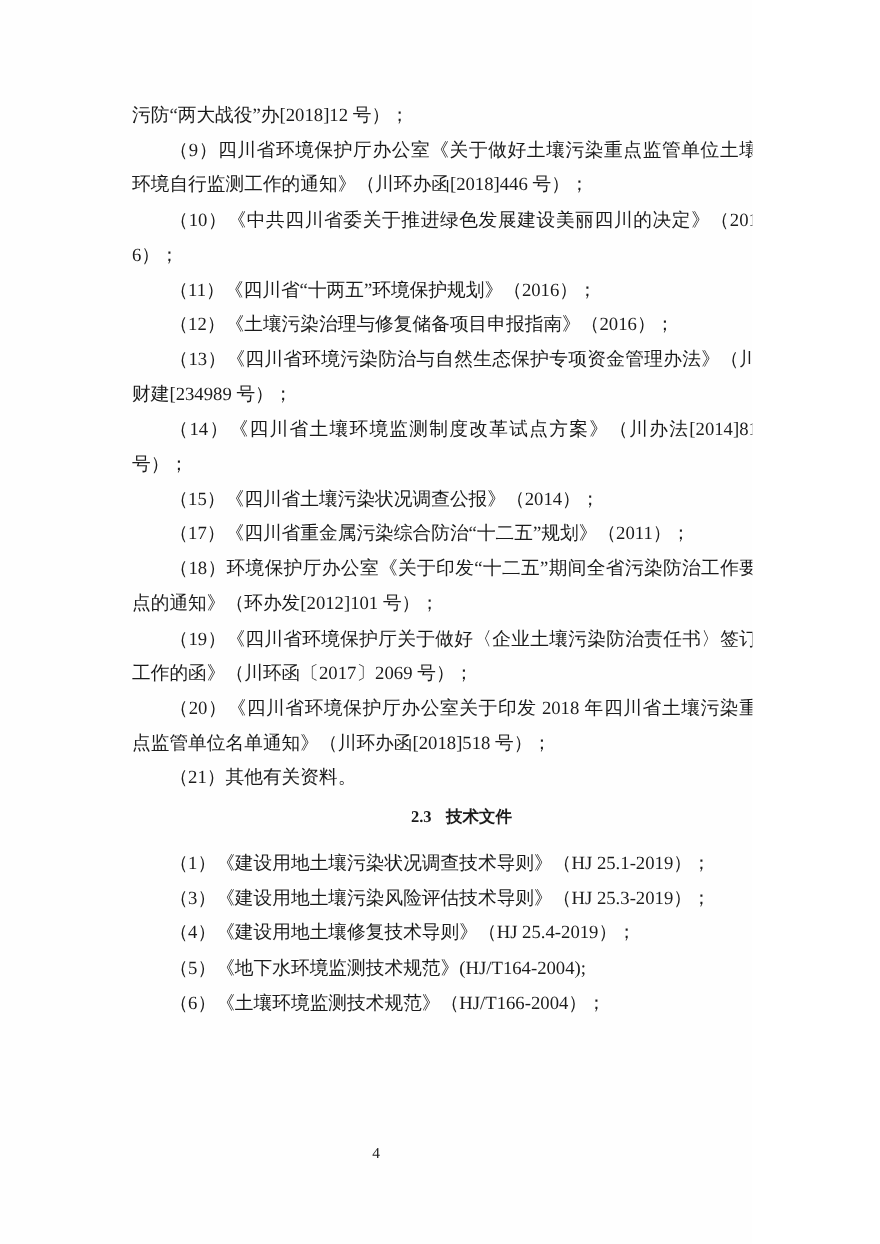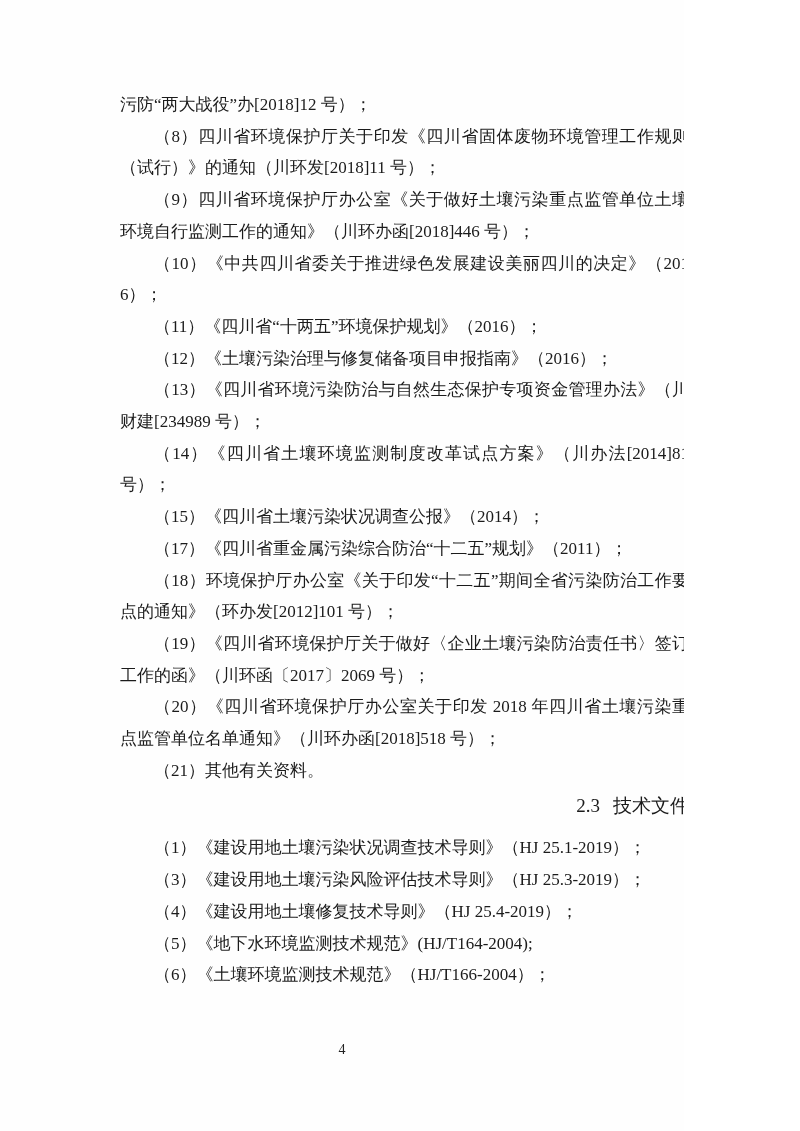--- a/index.html
+++ b/index.html
@@ -34,26 +34,26 @@
     text-indent: 2em;
     margin: 0;
     word-break: break-all;
   }
 
   .para.no-indent {
     text-indent: 0;
   }
 
   .section-heading {
-    font-size: 19px;
-    font-weight: normal;
+    font-size: 15px;
+    font-weight: bold;
     line-height: 32px;
     margin: 4px 0 10px 0;
     text-indent: 2em;
-    text-align: right;
+    text-align: center;
   }
 
   .section-heading .sec-title {
     margin-left: 13px;
   }
 
   .page-number {
     position: absolute;
     left: 0;
     right: 0;
@@ -65,21 +65,20 @@
   }
 </style>
 </head>
 <body>
 
 <div class="page">
   <div class="content">
 
     <p class="para no-indent">污防“两大战役”办[2018]12 号）；</p>
 
-    <p class="para">（8）四川省环境保护厅关于印发《四川省固体废物环境管理工作规则（试行）》的通知（川环发[2018]11 号）；</p>
     <p class="para">（9）四川省环境保护厅办公室《关于做好土壤污染重点监管单位土壤环境自行监测工作的通知》（川环办函[2018]446 号）；</p>
     <p class="para">（10）《中共四川省委关于推进绿色发展建设美丽四川的决定》（2016）；</p>
     <p class="para">（11）《四川省“十两五”环境保护规划》（2016）；</p>
     <p class="para">（12）《土壤污染治理与修复储备项目申报指南》（2016）；</p>
     <p class="para">（13）《四川省环境污染防治与自然生态保护专项资金管理办法》（川财建[234989 号）；</p>
     <p class="para">（14）《四川省土壤环境监测制度改革试点方案》（川办法[2014]81 号）；</p>
     <p class="para">（15）《四川省土壤污染状况调查公报》（2014）；</p>
     <p class="para">（17）《四川省重金属污染综合防治“十二五”规划》（2011）；</p>
     <p class="para">（18）环境保护厅办公室《关于印发“十二五”期间全省污染防治工作要点的通知》（环办发[2012]101 号）；</p>
     <p class="para">（19）《四川省环境保护厅关于做好〈企业土壤污染防治责任书〉签订工作的函》（川环函〔2017〕2069 号）；</p>

